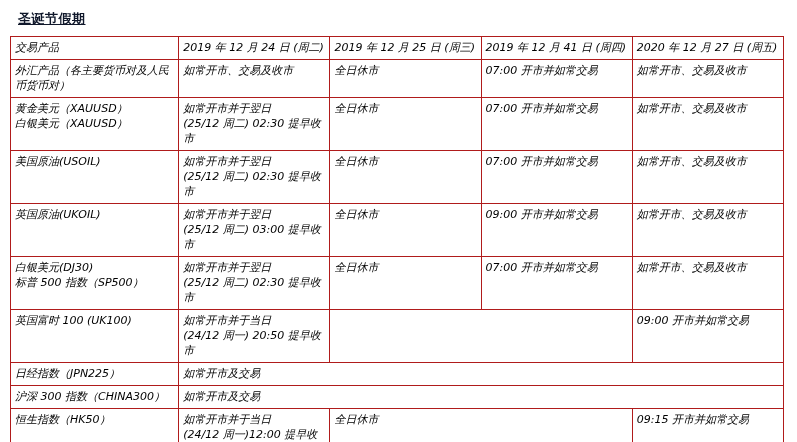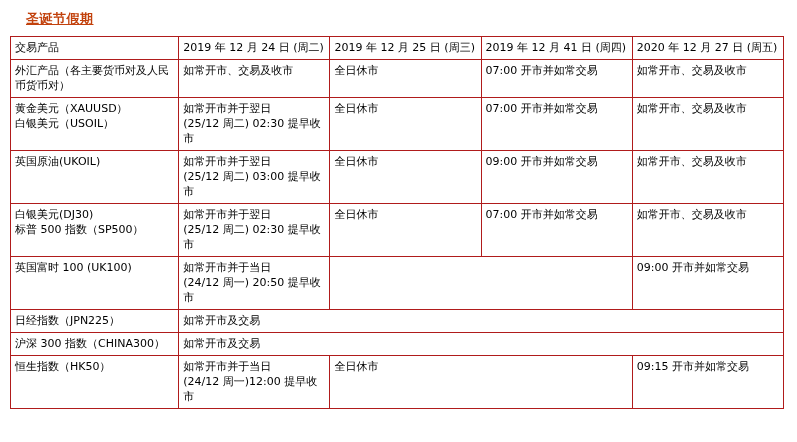--- a/index.html
+++ b/index.html
@@ -15,38 +15,39 @@
     overflow: hidden;
   }
   .page {
     padding: 8px 10px 0 10px;
     box-sizing: border-box;
     width: 797px;
   }
   .title {
     font-size: 13px;
     font-weight: bold;
-    color: #c2410c;
+    color: #0f172a;
     text-decoration: underline;
-    margin: 2px 0 8px 16px;
+    margin: 2px 0 8px 8px;
     letter-spacing: 0.5px;
   }
   table.holiday {
     border-collapse: collapse;
     table-layout: fixed;
     width: 774px;
     border: 1px solid #b01b1b;
   }
   table.holiday td {
     border: 1px solid #b01b1b;
     vertical-align: top;
     font-size: 11px;
     line-height: 15px;
     padding: 3px 4px 4px 4px;
     word-break: break-word;
+    font-style: italic;
   }
   .col-product { width: 168px; }
   .col-day { width: 151px; }
   .cell-line { display: block; }
   .cell-sub { display: block; }
 </style>
 </head>
 <body>
 
 <div class="page">
@@ -79,31 +80,43 @@
           <span class="cell-sub"></span>
         </td>
         <td>全日休市</td>
         <td>07:00 开市并如常交易</td>
         <td>如常开市、交易及收市</td>
       </tr>
 
       <tr>
         <td>
           <span class="cell-line">黄金美元（XAUUSD）</span>
-          <span class="cell-sub">白银美元（USOIL）</span>
+          <span class="cell-sub">白银美元（XAUUSD）</span>
         </td>
         <td>
           <span class="cell-line">如常开市并于翌日</span>
           <span class="cell-sub">(25/12 周二) 02:30 提早收市</span>
         </td>
         <td>全日休市</td>
         <td>07:00 开市并如常交易</td>
         <td>如常开市、交易及收市</td>
       </tr>
 
+      <tr>
+        <td>
+          <span class="cell-line">美国原油(USOIL)</span>
+        </td>
+        <td>
+          <span class="cell-line">如常开市并于翌日</span>
+          <span class="cell-sub">(25/12 周二) 02:30 提早收市</span>
+        </td>
+        <td>全日休市</td>
+        <td>07:00 开市并如常交易</td>
+        <td>如常开市、交易及收市</td>
+      </tr>
 
       <tr>
         <td>
           <span class="cell-line">英国原油(UKOIL)</span>
         </td>
         <td>
           <span class="cell-line">如常开市并于翌日</span>
           <span class="cell-sub">(25/12 周二) 03:00 提早收市</span>
         </td>
         <td>全日休市</td>

